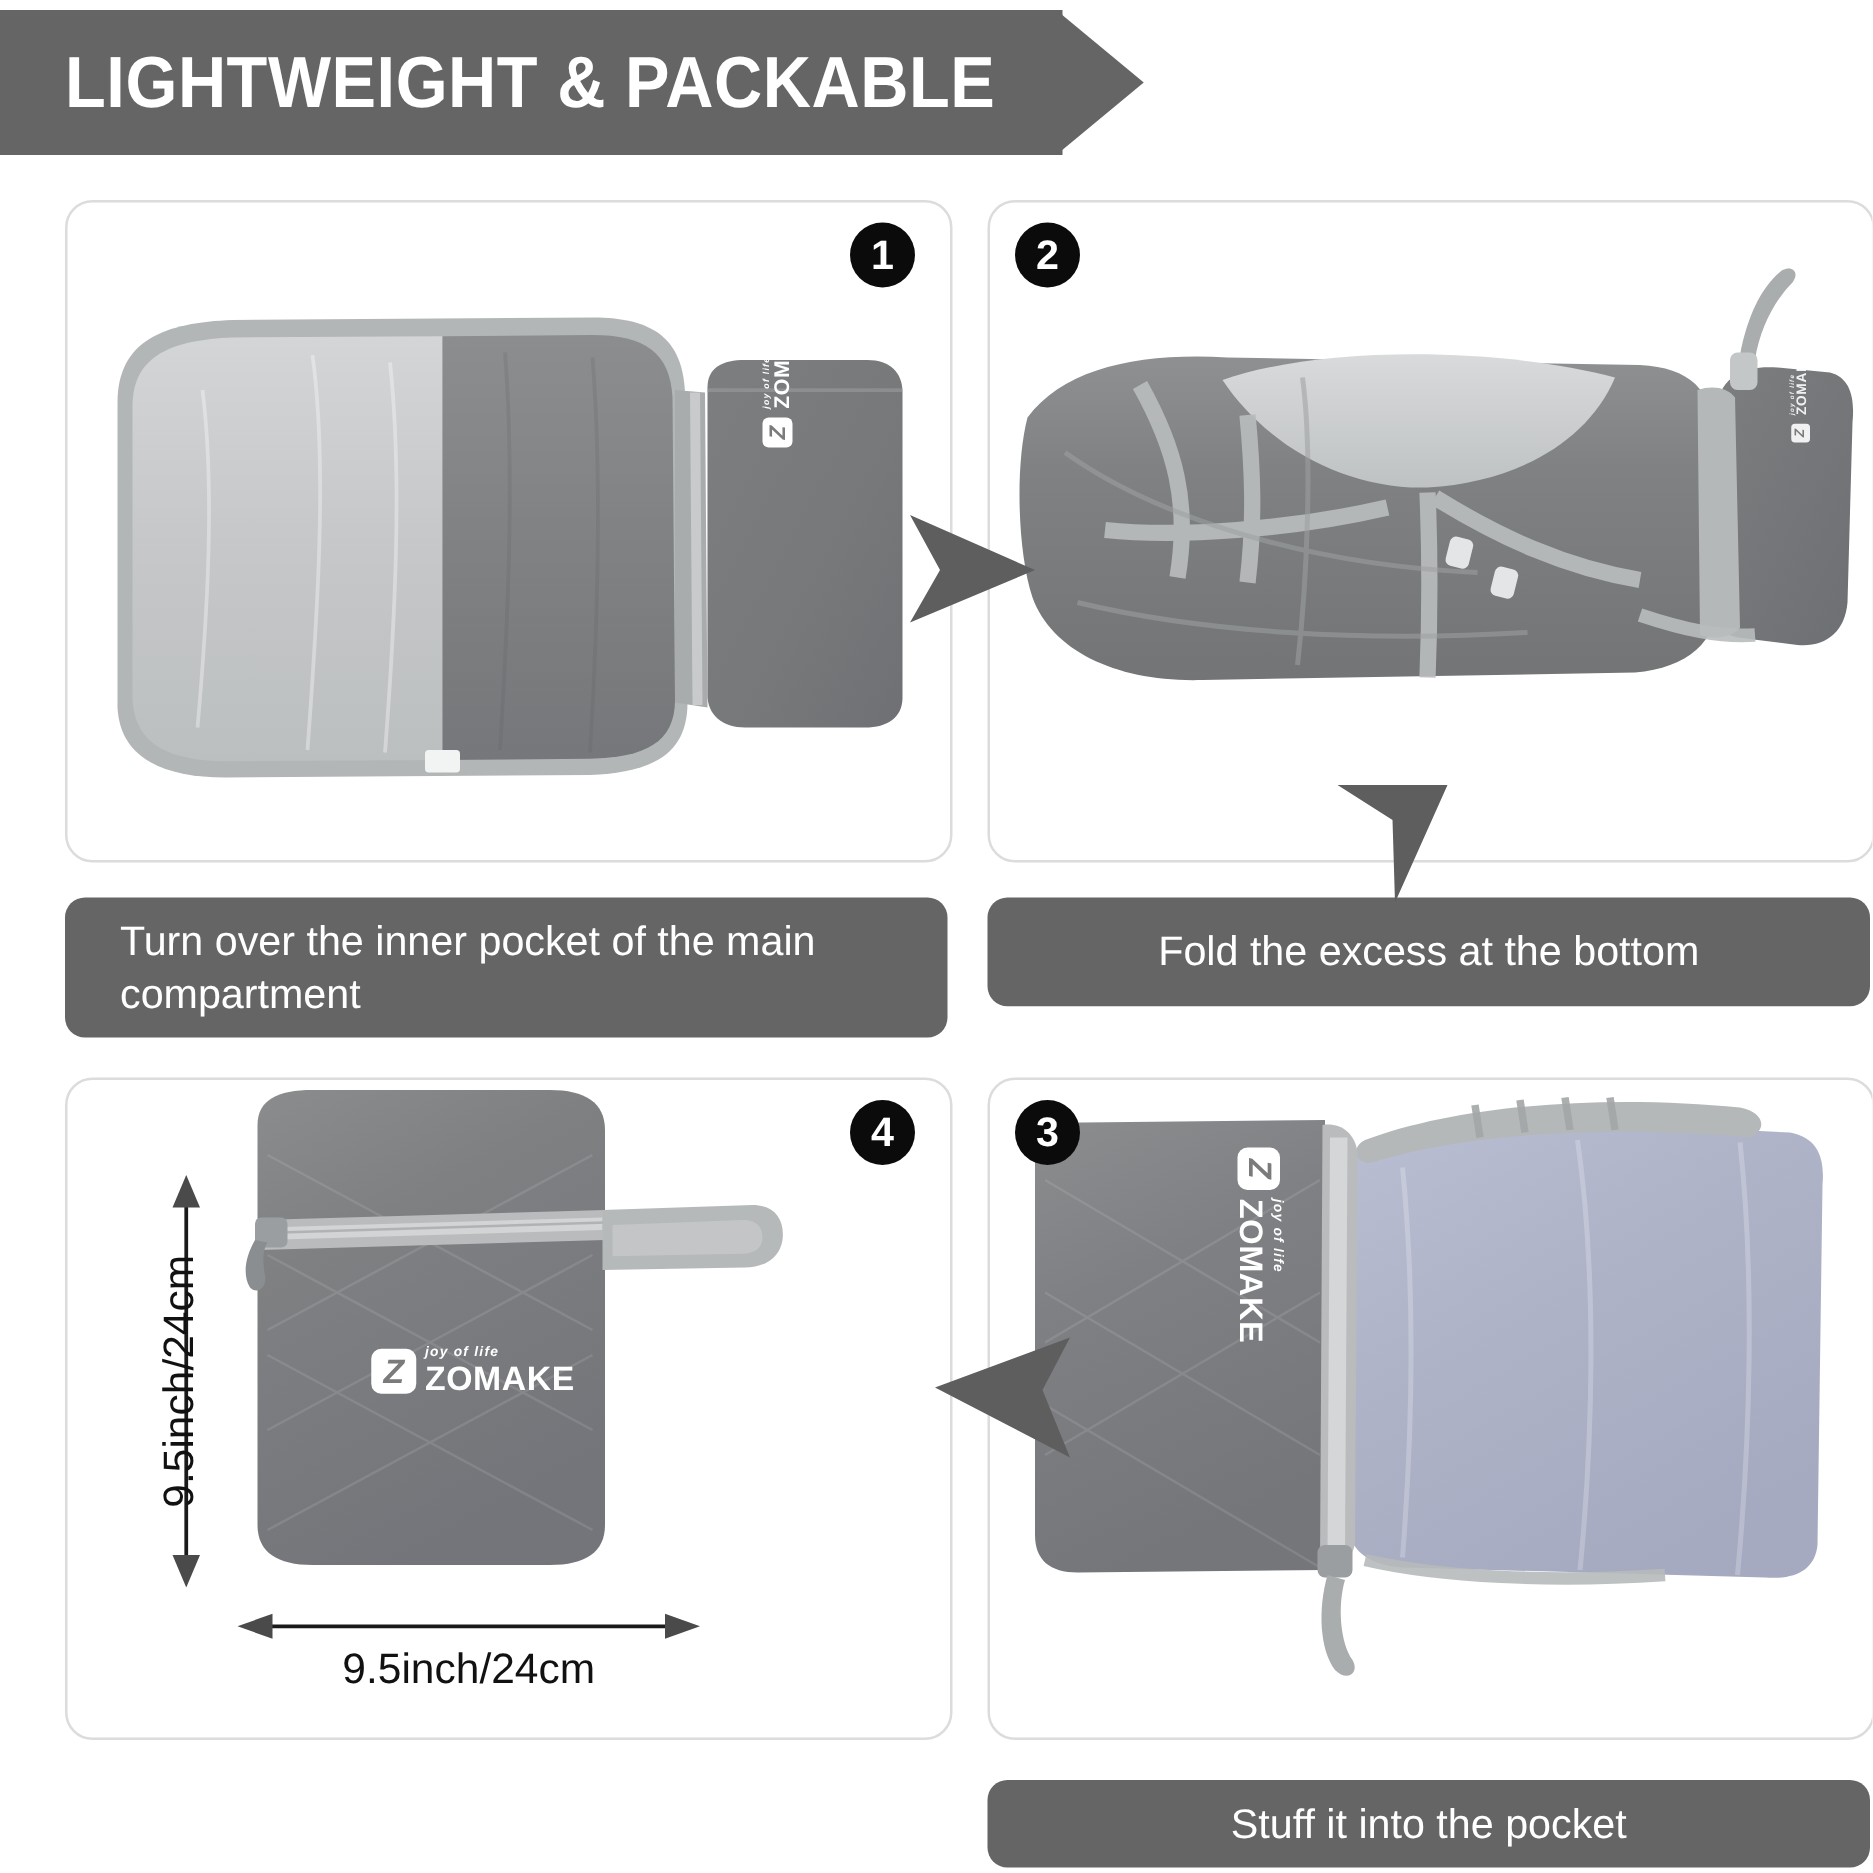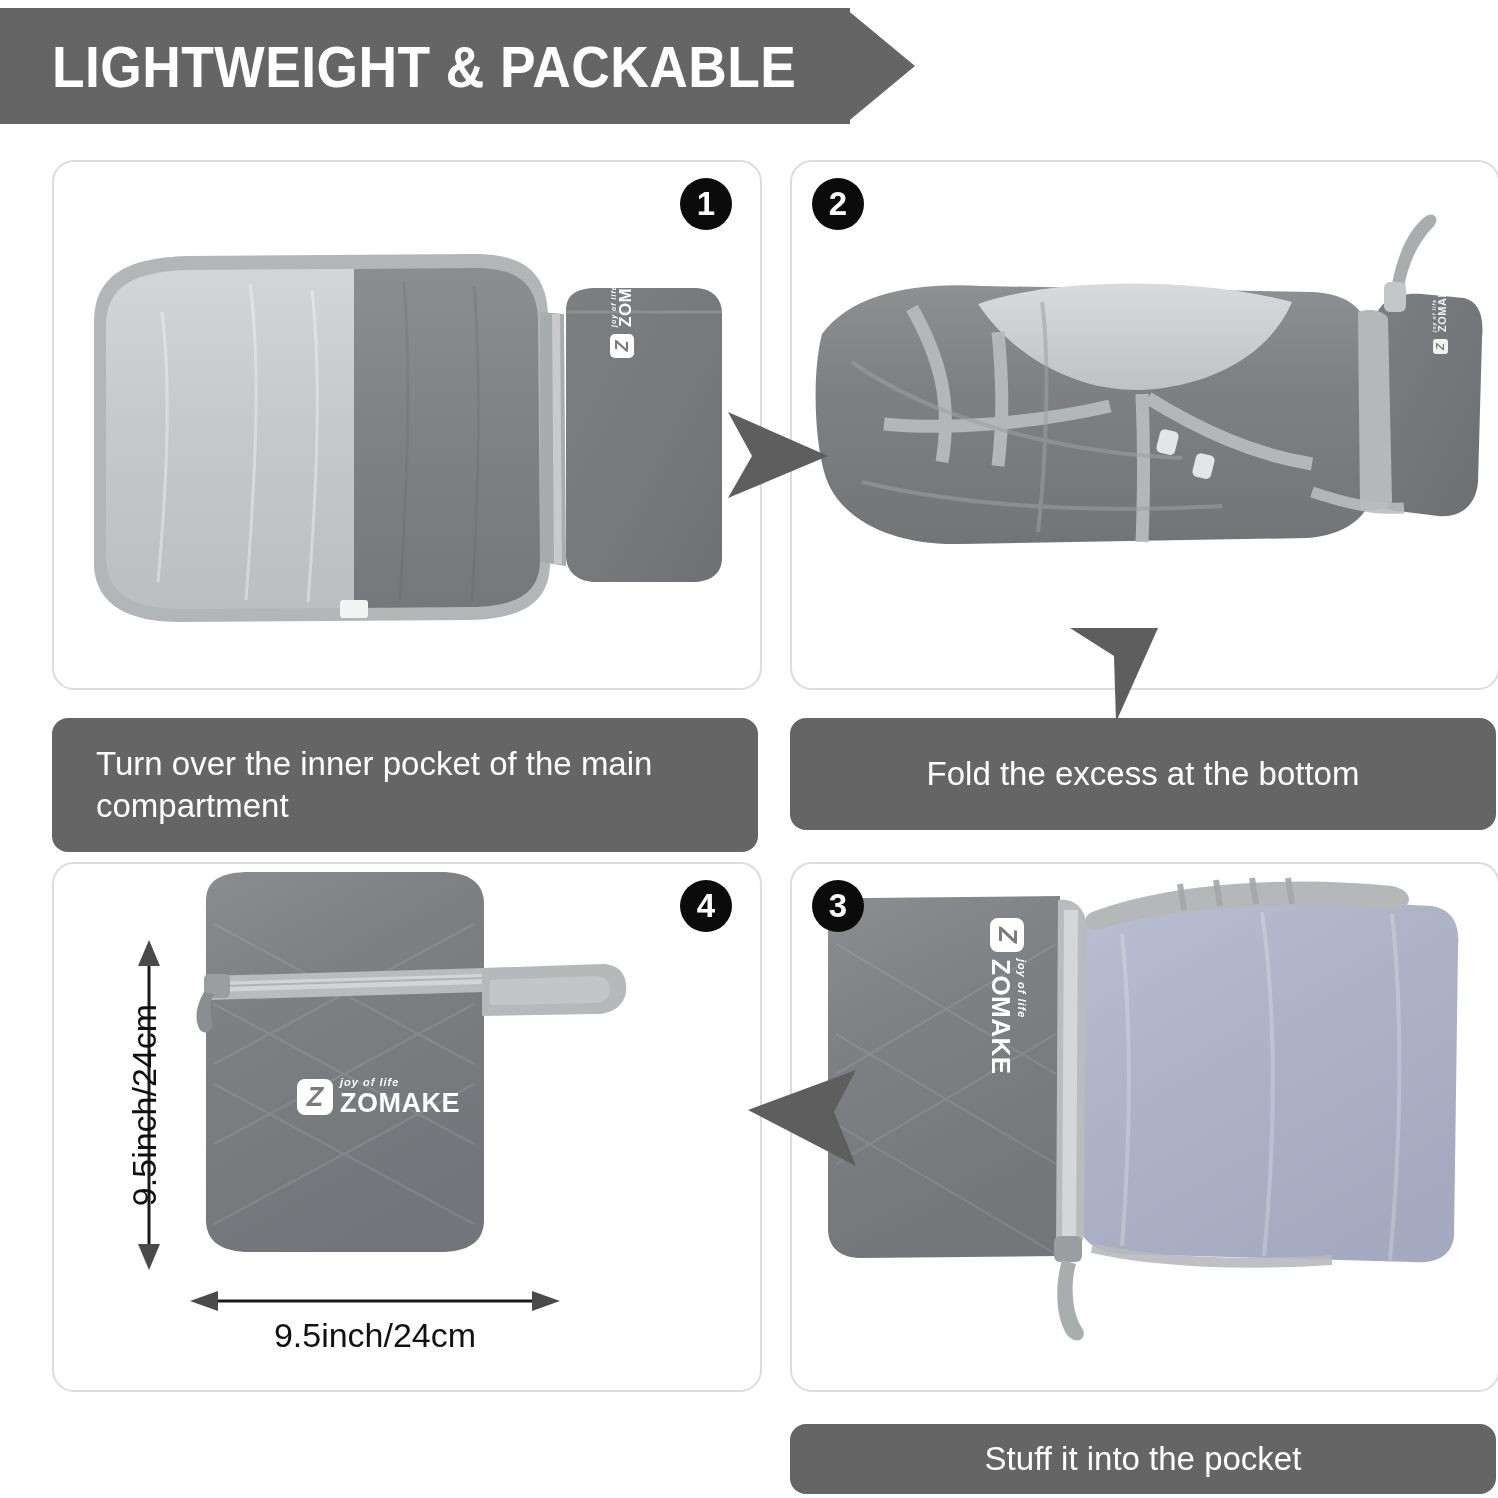--- a/index.html
+++ b/index.html
@@ -72,22 +72,22 @@
     background:#656565;
     color:#ffffff;
     border-radius:16px;
     display:flex;
     align-items:center;
     box-sizing:border-box;
     font-size:33px;
     line-height:1.28;
     font-family:"Liberation Sans", sans-serif;
   }
-  .c1{left:52px;  top:718px;  width:706px; height:134px; padding:0 16px 0 44px; text-align:left;}
-  .c2{left:790px; top:718px;  width:706px; height:112px; justify-content:center; text-align:right;}
+  .c1{left:52px;  top:718px;  width:706px; height:112px; padding:0 16px 0 44px; text-align:left;}
+  .c2{left:790px; top:718px;  width:706px; height:87px; justify-content:center; text-align:right;}
   .c4{left:52px;  top:1424px; width:706px; height:70px; justify-content:center; text-align:center;}
   .c3{left:790px; top:1424px; width:706px; height:70px; justify-content:center; text-align:right;}
 
   
   .arrow{position:absolute;z-index:16;}
   .a-right{left:722px; top:398px;  width:112px;height:112px;}
   .a-down {left:1058px;top:618px;  width:112px;height:112px;}
   .a-left {left:742px; top:1062px; width:120px;height:120px;}
 
   

